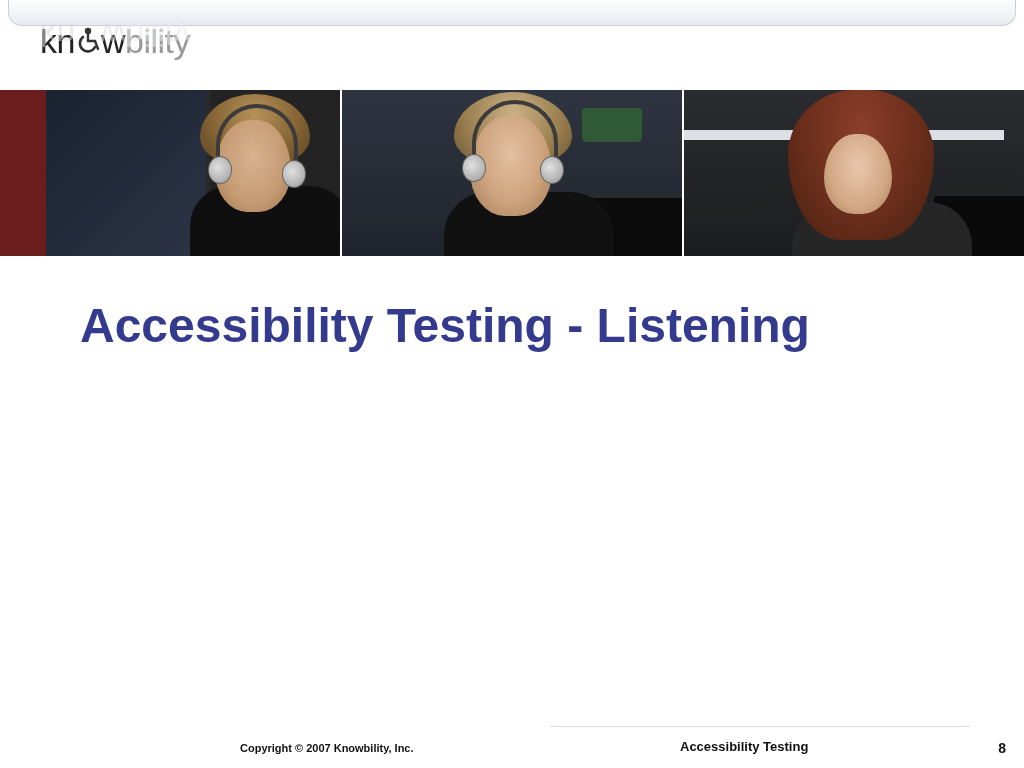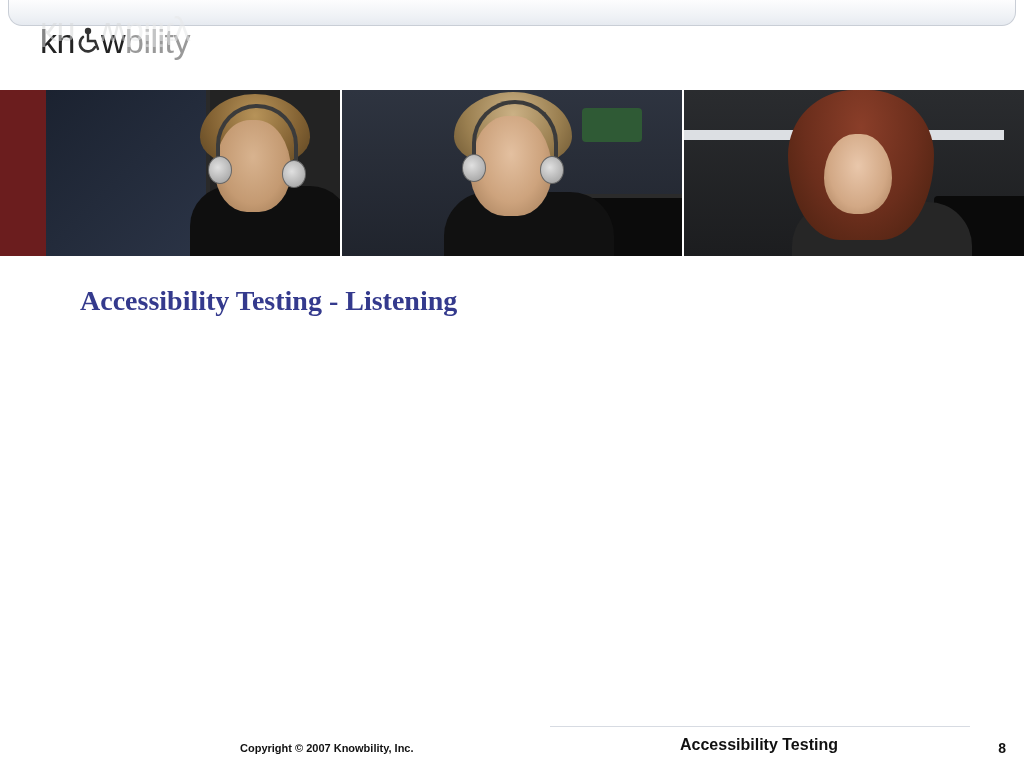--- a/index.html
+++ b/index.html
@@ -164,22 +164,22 @@
   .p3-monitor{
     position:absolute; right:-30px; bottom:-10px; width:120px; height:70px;
     background:#0a0a0a; border-radius:4px;
   }
 
   
   .slide-title {
     position: absolute;
     top: 266px;
     left: 80px;
-    font-size: 28px;
-    font-family: Liberation Serif, serif;
+    font-size: 48px;
+    font-family: Liberation Sans, sans-serif;
     color: #343a8d;
   }
 
   
   .footer {
     position: absolute;
     left: 0;
     right: 0;
     bottom: 12px;
     height: 30px;
@@ -197,21 +197,21 @@
     position: absolute;
     left: 240px;
     bottom: 2px;
     font-size: 11px;
     color: #111;
   }
   .footer-center {
     position: absolute;
     left: 680px;
     bottom: 2px;
-    font-size: 16px;
+    font-size: 13px;
     color: #111;
   }
   .footer-page {
     position: absolute;
     right: 18px;
     bottom: 0px;
     font-size: 14px;
     color: #111;
   }
 </style>

